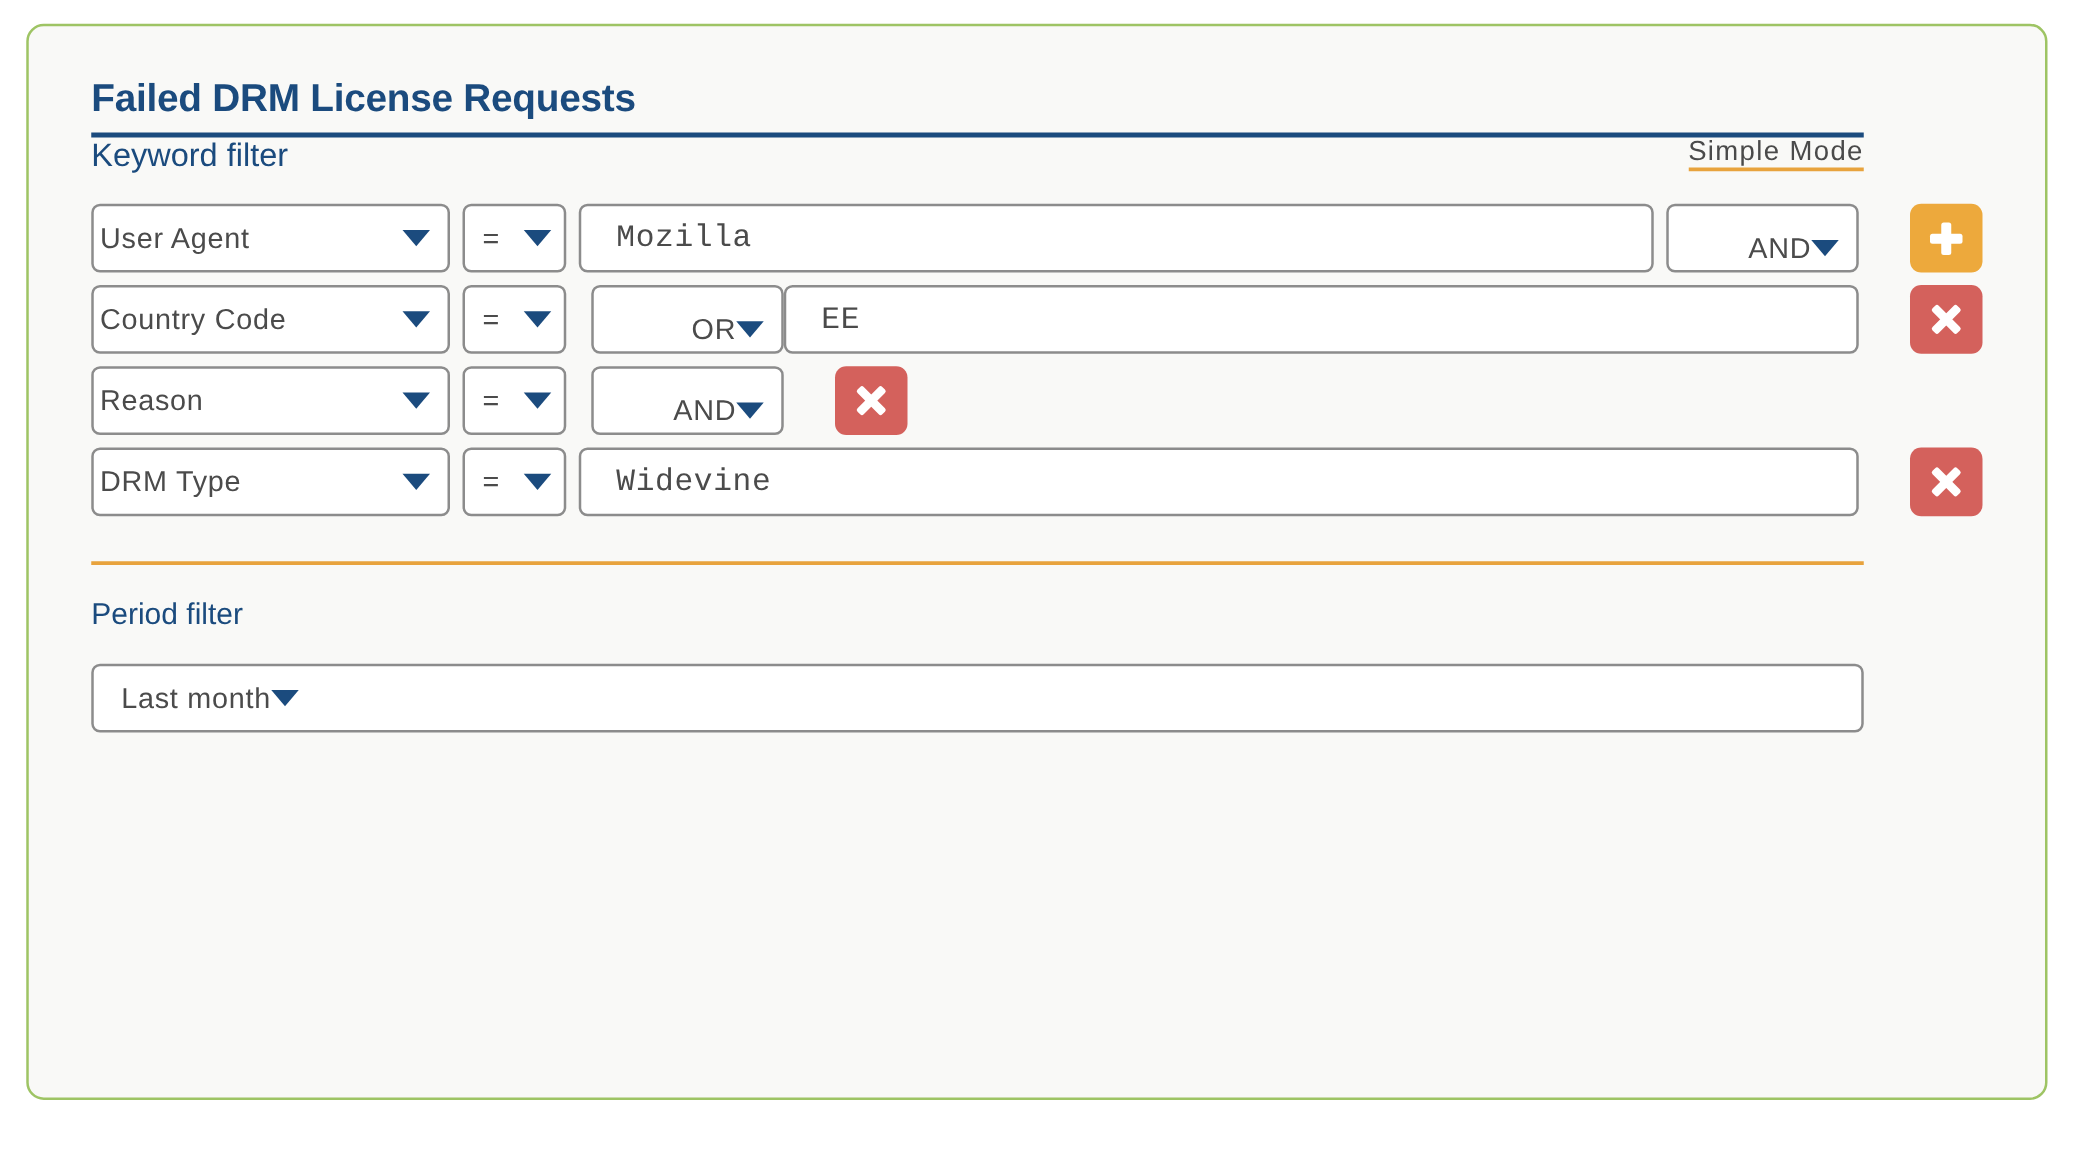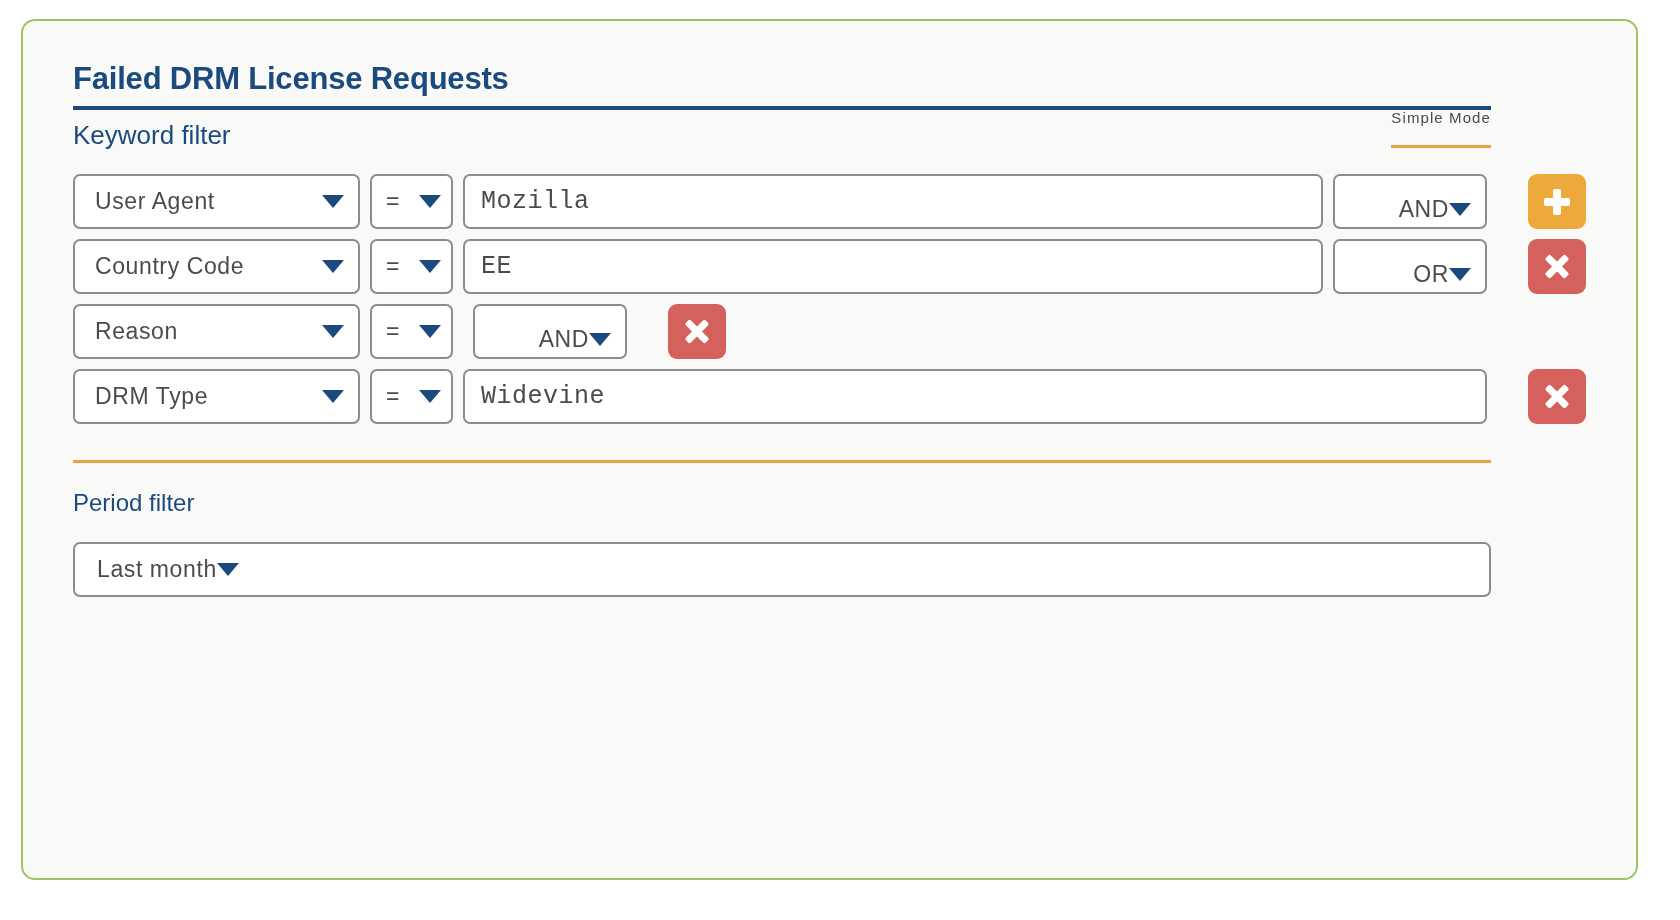--- a/index.html
+++ b/index.html
@@ -54,24 +54,24 @@
     align-items: flex-end;
     justify-content: space-between;
   }
   .section-title {
     font-size: 26px;
     color: #1b4b7e;
     font-family: "Liberation Sans", sans-serif;
     line-height: 1;
   }
   .mode-link {
-    font-size: 15px;
+    font-size: 22px;
     color: #4a4a4a;
     letter-spacing: 1.1px;
-    padding-bottom: 20px;
+    padding-bottom: 2px;
     border-bottom: 3px solid #e8a33d;
     cursor: pointer;
     line-height: 1;
   }
 
   
   .rows {
     margin-top: 26px;
   }
   .filter-row {
@@ -87,21 +87,21 @@
     background: #ffffff;
     border: 2px solid #8c8c8c;
     border-radius: 7px;
     display: flex;
     align-items: center;
     position: relative;
   }
 
   .select-field {
     width: 287px;
-    padding: 0 14px 0 20px;
+    padding: 0 14px 0 5px;
     margin-right: 10px;
     justify-content: space-between;
     cursor: pointer;
   }
   .select-op {
     width: 83px;
     padding: 0 10px 0 14px;
     margin-right: 10px;
     justify-content: space-between;
     cursor: pointer;
@@ -132,21 +132,21 @@
     width: 0;
     height: 0;
     border-left: 11px solid transparent;
     border-right: 11px solid transparent;
     border-top: 13px solid #1b4b7e;
     flex: none;
   }
 
   .text-field {
     flex: 1 1 auto;
-    padding: 0 16px;
+    padding: 0 28px;
     cursor: text;
   }
   .text-field .val {
     font-family: "Liberation Mono", "DejaVu Sans Mono", monospace;
     font-size: 25px;
     color: #4b4b4b;
     letter-spacing: 0.5px;
   }
 
   .row-btn {
@@ -266,26 +266,26 @@
 
       <div class="filter-row">
         <div class="ctl select-field">
           <span class="sel-label">Country Code</span>
           <span class="caret"></span>
         </div>
         <div class="ctl select-op">
           <span class="sel-label">=</span>
           <span class="caret"></span>
         </div>
+        <div class="ctl select-logic">
+          <span class="sel-label">OR</span>
+          <span class="caret"></span>
+        </div>
         <div class="ctl text-field">
           <span class="val">EE</span>
-        </div>
-        <div class="ctl select-logic">
-          <span class="sel-label">OR</span>
-          <span class="caret"></span>
         </div>
         <button class="row-btn btn-del">
           <span class="glyph-x"></span>
         </button>
       </div>
 
       <div class="filter-row">
         <div class="ctl select-field">
           <span class="sel-label">Reason</span>
           <span class="caret"></span>

